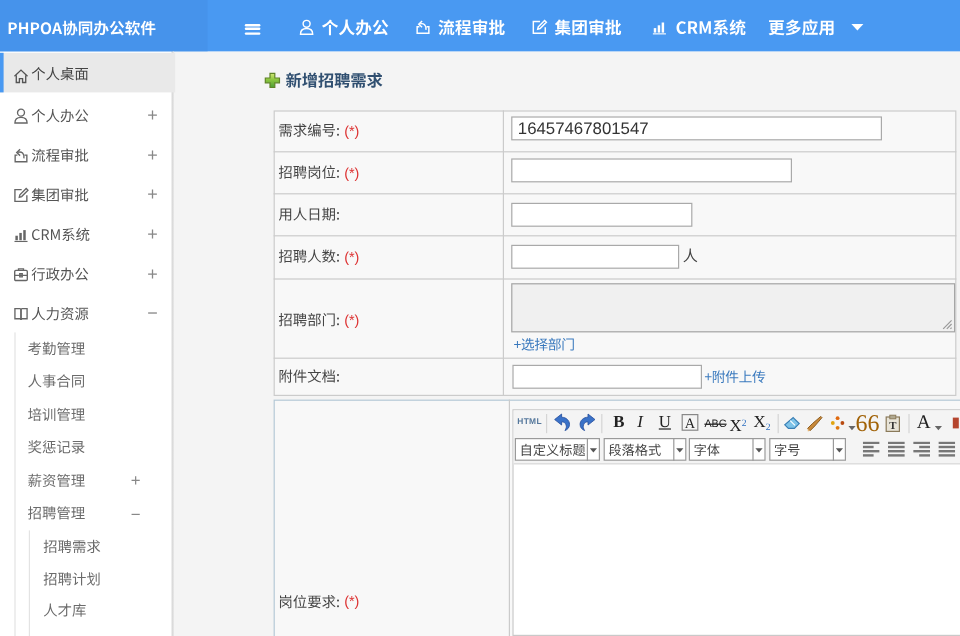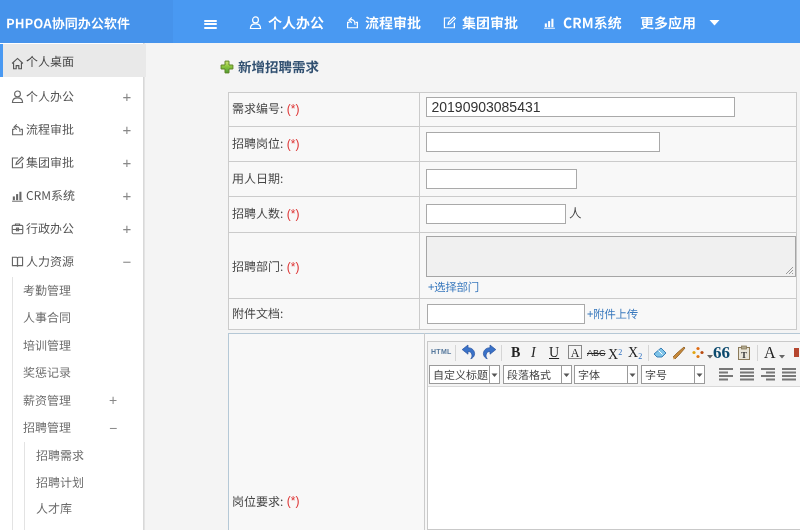--- a/index.html
+++ b/index.html
@@ -361,21 +361,21 @@
 <div class="abs" style="left:286.836px;top:257.5px;height:18px;line-height:18px;font-size:12px;color:#dd3333">(*)</div>
 <svg style="position:absolute;left:231.5px;top:304.0px;" width="52" height="19">
     <g fill="#454545" transform="translate(0,13.94) scale(0.012,-0.012)">
       <use href="#g88" x="0"></use>
       <use href="#g89" x="1000"></use>
       <use href="#g90" x="2000"></use>
       <use href="#g91" x="3000"></use>
       <use href="#g79" x="4000"></use>
     </g>
   </svg>
-<div style="background:#fff;border:1px solid #a9a9a9;position:absolute;left:425.5px;top:97px;width:309px;height:20px;line-height:19px;font-size:14px;color:#333;padding-left:5px;box-sizing:border-box">20190903085431</div>
+<div style="background:#fff;border:1px solid #a9a9a9;position:absolute;left:425.5px;top:97px;width:309px;height:20px;line-height:19px;font-size:14px;color:#333;padding-left:5px;box-sizing:border-box">16457467801547</div>
 <div style="background:#fff;border:1px solid #a9a9a9;position:absolute;left:425.5px;top:131.5px;width:234px;height:20px;box-sizing:border-box"></div>
 <div style="background:#fff;border:1px solid #a9a9a9;position:absolute;left:425.5px;top:168.5px;width:151px;height:20px;box-sizing:border-box"></div>
 <div style="background:#fff;border:1px solid #a9a9a9;position:absolute;left:425.5px;top:203.5px;width:140px;height:20px;box-sizing:border-box"></div>
 <svg style="position:absolute;left:568.5px;top:203.0px;" width="14" height="20">
     <g fill="#444444" transform="translate(0,14.62) scale(0.0125,-0.0125)">
       <use href="#g28" x="0"></use>
     </g>
   </svg>
 <div style="position:absolute;left:425.5px;top:236px;width:370px;height:41px;background:#f0f0f0;border:1px solid #a5a5a5;box-sizing:border-box">
     <svg style="position:absolute;right:1px;bottom:1px" width="9" height="9">
@@ -448,21 +448,21 @@
   </svg>
 <svg class="abs" style="left:690px;top:344.5px" width="16" height="16" viewBox="0 0 16 16">
 <circle cx="8" cy="3.5" r="1.6" fill="#e06a10"></circle>
     <circle cx="4" cy="7.5" r="1.6" fill="#e0a510"></circle>
     <circle cx="12" cy="7.5" r="1.6" fill="#b84a10"></circle>
     <circle cx="8" cy="11.5" r="1.6" fill="#e07810"></circle>
   </svg>
 <svg class="abs" style="left:706px;top:353.5px" width="8" height="6">
     <path d="M1 1 L4 4.5 L7 1 Z" fill="#666"></path>
   </svg>
-<div style="position:absolute;left:713px;top:343.5px;font-family:'Liberation Serif';font-size:17px;font-weight:bold;color:#0c4a6e;height:18px;line-height:18px">66</div>
+<div style="position:absolute;left:713px;top:343.5px;font-family:'Liberation Serif';font-size:20px;font-weight:normal;color:#a16207;height:18px;line-height:18px">66</div>
 <svg class="abs" style="left:736px;top:344.5px" width="16" height="16" viewBox="0 0 16 16">
 <rect x="2.5" y="2.5" width="11" height="12" fill="#e8e4d8" stroke="#8a7a5a" stroke-width="1"></rect>
     <rect x="5.5" y="1" width="5" height="3" fill="#b0a890" stroke="#8a7a5a" stroke-width="0.8"></rect>
 <text x="8" y="12.5" font-family="Liberation Serif" font-size="9" font-weight="bold" fill="#333" text-anchor="middle">T</text>
   </svg>
 <div class="abs" style="left:757px;top:344.5px;width:1px;height:16px;background:#d5d5d5"></div>
 <div style="position:absolute;left:764px;top:342.5px;font-family:'Liberation Serif';font-size:16px;color:#222;height:20px;line-height:20px">A</div>
 <svg class="abs" style="left:778px;top:353.5px" width="8" height="6">
     <path d="M1 1 L4 4.5 L7 1 Z" fill="#666"></path>
   </svg>

